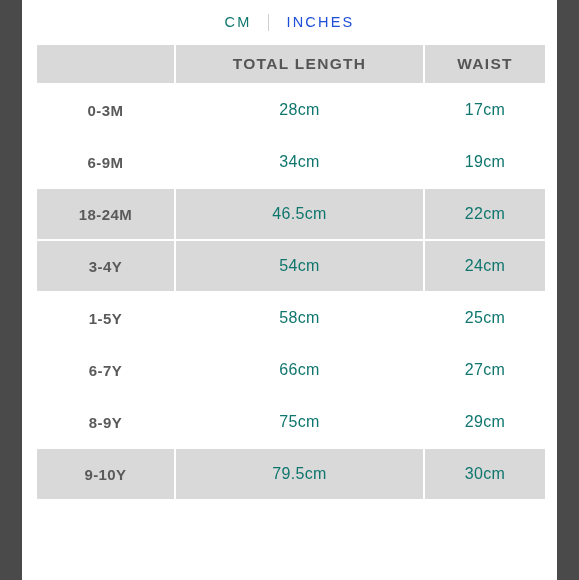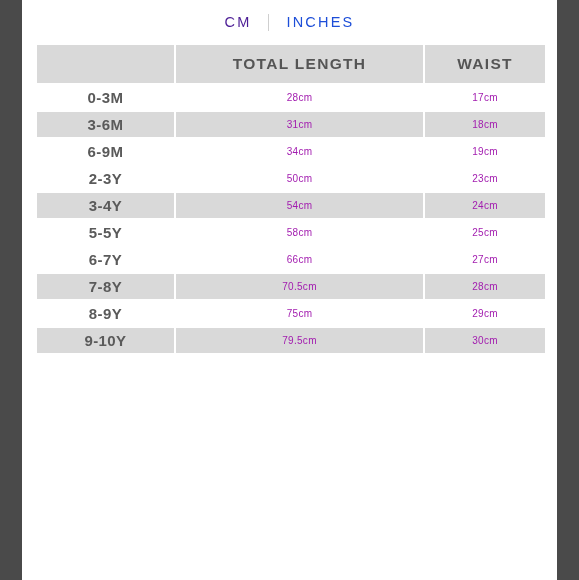--- a/index.html
+++ b/index.html
@@ -46,21 +46,21 @@
     gap: 0px;
   }
   .unit-opt {
     font-size: 14.5px;
     letter-spacing: 2.2px;
     font-weight: 400;
     padding: 0 17px;
     line-height: 1;
     white-space: nowrap;
   }
-  .unit-opt.active   { color: #4c1d95; }
+  .unit-opt.active   { color: #0f766e; }
   .unit-opt.inactive { color: #1d4ed8; }
   .unit-divider {
     width: 1px;
     height: 17px;
     background: #cfcfcf;
   }
 
   
   .table-wrap {
     position: absolute;
@@ -92,33 +92,33 @@
   thead tr { background: #d9d9d9; }
   thead th {
     height: 38px;
     color: #555555;
     font-size: 15.5px;
     font-weight: bold;
     letter-spacing: 1.3px;
   }
   thead th.blank-head { background: #d9d9d9; }
 
-  tbody tr { height: 27px; }
+  tbody tr { height: 52px; }
   tbody tr.row-white { background: #ffffff; }
   tbody tr.row-gray  { background: #d9d9d9; }
 
   td.size-cell {
     color: #5a5a5a;
     font-size: 15px;
     font-weight: bold;
     letter-spacing: 0.4px;
   }
   td.val-cell {
-    color: #a21caf;
-    font-size: 10px;
+    color: #0f766e;
+    font-size: 16px;
     font-weight: 400;
     letter-spacing: 0.3px;
   }
 </style>
 </head>
 <body>
 
 <div class="frame-bar left"></div>
 <div class="frame-bar right"></div>
 
@@ -143,54 +143,44 @@
           <th>TOTAL LENGTH</th>
           <th>WAIST</th>
         </tr>
       </thead>
       <tbody>
         <tr class="row-white">
           <td class="size-cell">0-3M</td>
           <td class="val-cell">28cm</td>
           <td class="val-cell">17cm</td>
         </tr>
-        <tr class="row-gray">
-          <td class="size-cell">3-6M</td>
-          <td class="val-cell">31cm</td>
-          <td class="val-cell">18cm</td>
-        </tr>
         <tr class="row-white">
           <td class="size-cell">6-9M</td>
           <td class="val-cell">34cm</td>
           <td class="val-cell">19cm</td>
         </tr>
-        <tr class="row-white">
-          <td class="size-cell">2-3Y</td>
-          <td class="val-cell">50cm</td>
-          <td class="val-cell">23cm</td>
+        <tr class="row-gray">
+          <td class="size-cell">18-24M</td>
+          <td class="val-cell">46.5cm</td>
+          <td class="val-cell">22cm</td>
         </tr>
         <tr class="row-gray">
           <td class="size-cell">3-4Y</td>
           <td class="val-cell">54cm</td>
           <td class="val-cell">24cm</td>
         </tr>
         <tr class="row-white">
-          <td class="size-cell">5-5Y</td>
+          <td class="size-cell">1-5Y</td>
           <td class="val-cell">58cm</td>
           <td class="val-cell">25cm</td>
         </tr>
         <tr class="row-white">
           <td class="size-cell">6-7Y</td>
           <td class="val-cell">66cm</td>
           <td class="val-cell">27cm</td>
-        </tr>
-        <tr class="row-gray">
-          <td class="size-cell">7-8Y</td>
-          <td class="val-cell">70.5cm</td>
-          <td class="val-cell">28cm</td>
         </tr>
         <tr class="row-white">
           <td class="size-cell">8-9Y</td>
           <td class="val-cell">75cm</td>
           <td class="val-cell">29cm</td>
         </tr>
         <tr class="row-gray">
           <td class="size-cell">9-10Y</td>
           <td class="val-cell">79.5cm</td>
           <td class="val-cell">30cm</td>

